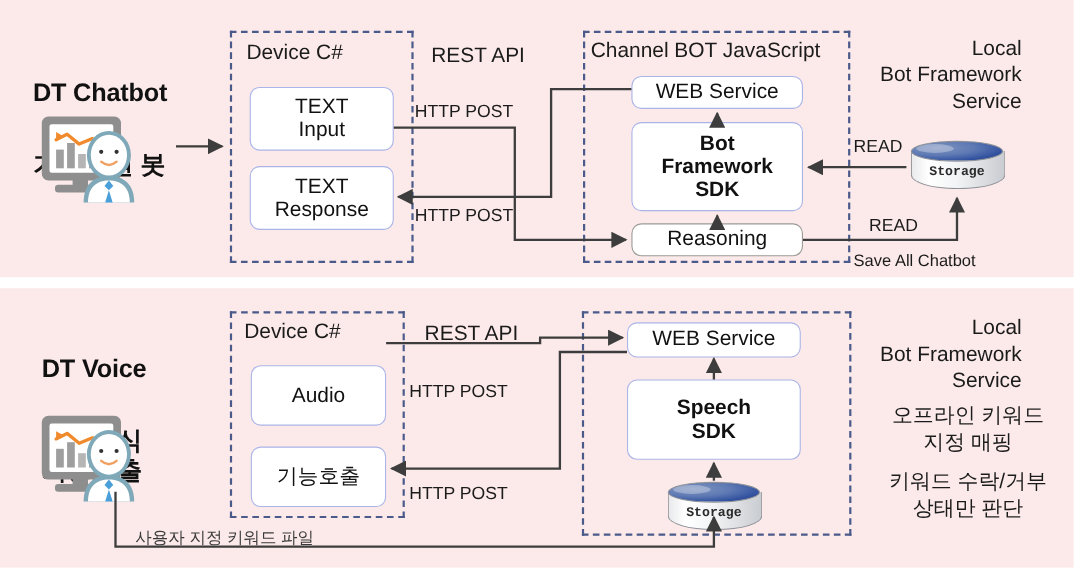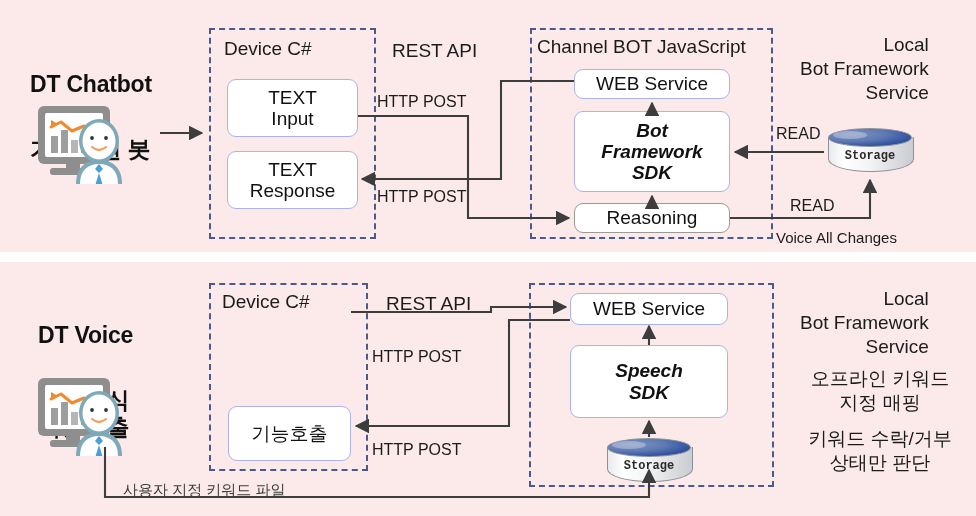--- a/index.html
+++ b/index.html
@@ -64,21 +64,21 @@
     align-items: center;
     justify-content: center;
     text-align: center;
     font-size: 19px;
     color: #111111;
     line-height: 1.12;
     white-space: pre-line;
     box-sizing: border-box;
   }
   .node.gray-border { border-color: #9a9a96; }
-  .node.bold { font-weight: bold; font-style: italic; }
+  .node.bold { font-weight: bold; }
 
   
   .lbl {
     position: absolute;
     color: #1b1b1b;
     white-space: pre-line;
     line-height: 1.28;
     text-align: right;
   }
   .lbl-rest   { font-size: 19px; }
@@ -225,21 +225,21 @@
 Service</div>
 
     <div class="storage" style="left:826px; top:127px;">
       <div class="cyl-body"></div>
       <div class="cyl-top"></div>
       <div class="cyl-label">Storage</div>
     </div>
 
     <div class="lbl lbl-rw" style="left:776px; top:124px;">READ</div>
     <div class="lbl lbl-rw" style="left:790px; top:196px;">READ</div>
-    <div class="lbl lbl-save" style="left:776px; top:228px;">Voice All Changes</div>
+    <div class="lbl lbl-save" style="left:776px; top:228px;">Save All Chatbot</div>
   </div>
 
   <div class="panel" id="panel-voice">
 
     <div class="abs scene-title" style="left:38px; top:22px;">
       <span class="en">DT Voice</span>
       <span class="kr">음성인식
 기능호출</span>
     </div>
 
@@ -263,20 +263,23 @@
         <ellipse cx="67" cy="41" rx="16.5" ry="18.5" fill="#ffffff"></ellipse>
         <circle cx="60" cy="38" r="1.9" fill="#333333"></circle>
         <circle cx="74" cy="38" r="1.9" fill="#333333"></circle>
         <path d="M60 47 q7 6 14 0" fill="none" stroke="#f0a060" stroke-width="2.2" stroke-linecap="round"></path>
       </svg>
     </div>
 
     <div class="abs dashed-box" style="left:209px; top:21px; width:159px; height:188px;"></div>
     <div class="container-label" style="left:222px; top:29px;">Device C#</div>
 
+    <div class="node" style="left:228px; top:70px; width:123px; height:55px;">
+      <span>Audio</span>
+    </div>
     <div class="node" style="left:228px; top:144px; width:123px; height:55px;">
       <span>기능호출</span>
     </div>
 
     <div class="lbl lbl-rest" style="left:386px; top:30px;">REST API</div>
 
     <div class="lbl lbl-http" style="left:372px; top:85px;">HTTP POST</div>
     <div class="lbl lbl-http" style="left:372px; top:178px;">HTTP POST</div>
 
     <div class="abs dashed-box" style="left:529px; top:21px; width:245px; height:204px;"></div>

